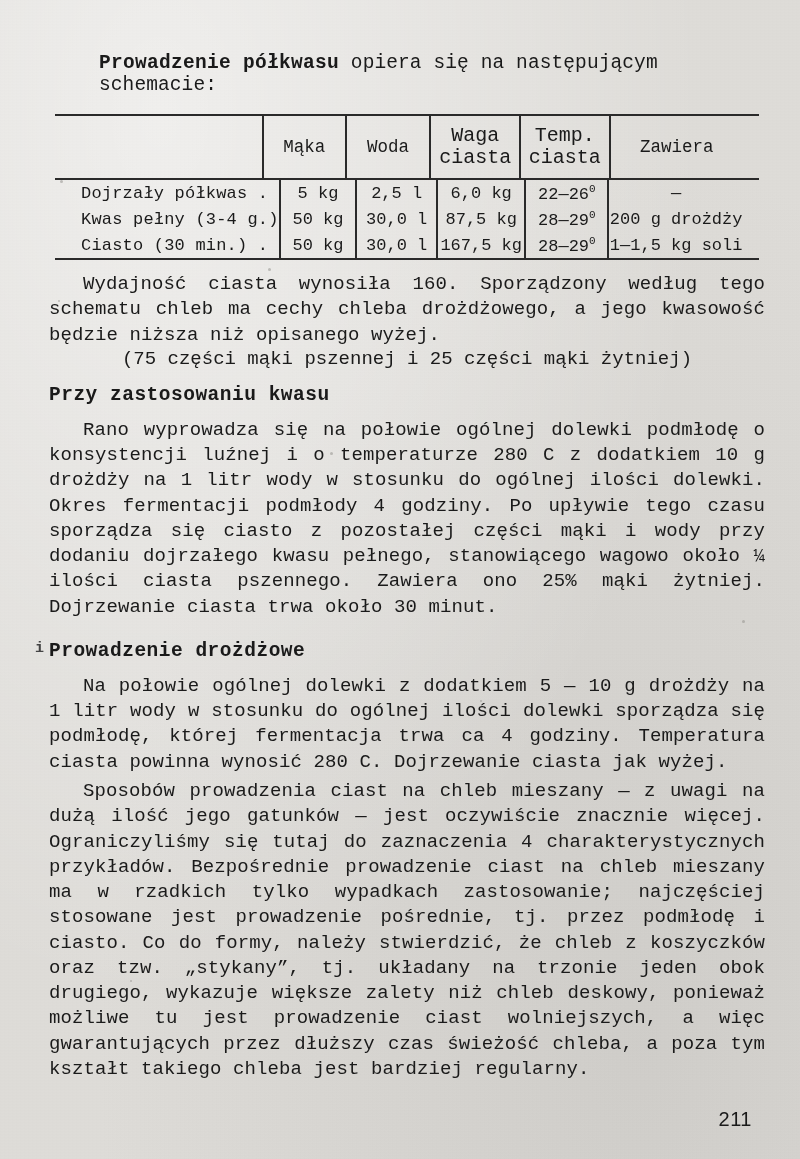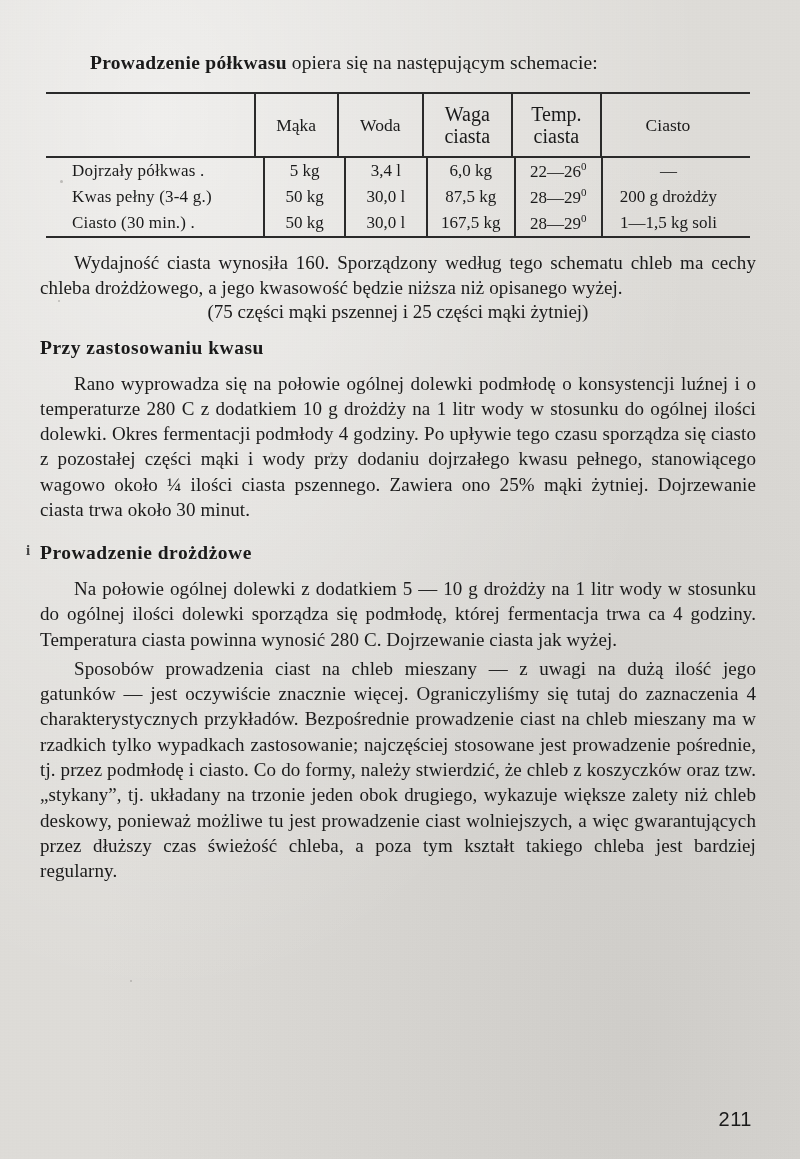--- a/index.html
+++ b/index.html
@@ -29,23 +29,24 @@
     position: absolute;
     inset: 0;
     opacity: 0.18;
     background-image:
       repeating-linear-gradient(0deg, rgba(0,0,0,0.04) 0px, rgba(0,0,0,0) 2px, rgba(0,0,0,0.03) 3px),
       repeating-linear-gradient(90deg, rgba(0,0,0,0.03) 0px, rgba(0,0,0,0) 2px, rgba(255,255,255,0.03) 4px);
     pointer-events: none;
   }
   .content {
     position: absolute;
-    left: 40px;
+    left: 49px;
     top: 52px;
     width: 716px;
+    font-family: Liberation Mono, monospace;
   }
 
   .heading-line {
     font-size: 19.5px;
     letter-spacing: 0.1px;
     margin: 0 0 18px 0;
     padding-left: 50px;
   }
   .heading-line b {
     font-weight: bold;
@@ -208,31 +209,31 @@
           <td class="col-maka vline">Mąka</td>
           <td class="col-woda vline">Woda</td>
           <td class="col-waga vline two-line">
             <span>Waga</span><br>
             <span>ciasta</span>
           </td>
           <td class="col-temp vline two-line">
             <span>Temp.</span><br>
             <span>ciasta</span>
           </td>
-          <td class="col-dod vline">Ciasto</td>
+          <td class="col-dod vline">Zawiera</td>
         </tr>
       </tbody>
         </table>
       <hr class="rule-mid">
       <table class="schema">
         <tbody>
             <tr class="body-row">
           <td class="col-label label">Dojrzały półkwas  .</td>
           <td class="col-maka vline">5 kg</td>
-          <td class="col-woda vline">3,4 l</td>
+          <td class="col-woda vline">2,5 l</td>
           <td class="col-waga vline">6,0 kg</td>
           <td class="col-temp vline"><span>22—26</span><span class="sup">0</span></td>
           <td class="col-dod vline">—</td>
         </tr>
         <tr class="body-row">
           <td class="col-label label">Kwas pełny (3-4 g.)</td>
           <td class="col-maka vline">50 kg</td>
           <td class="col-woda vline">30,0 l</td>
           <td class="col-waga vline">87,5 kg</td>
           <td class="col-temp vline"><span>28—29</span><span class="sup">0</span></td>

